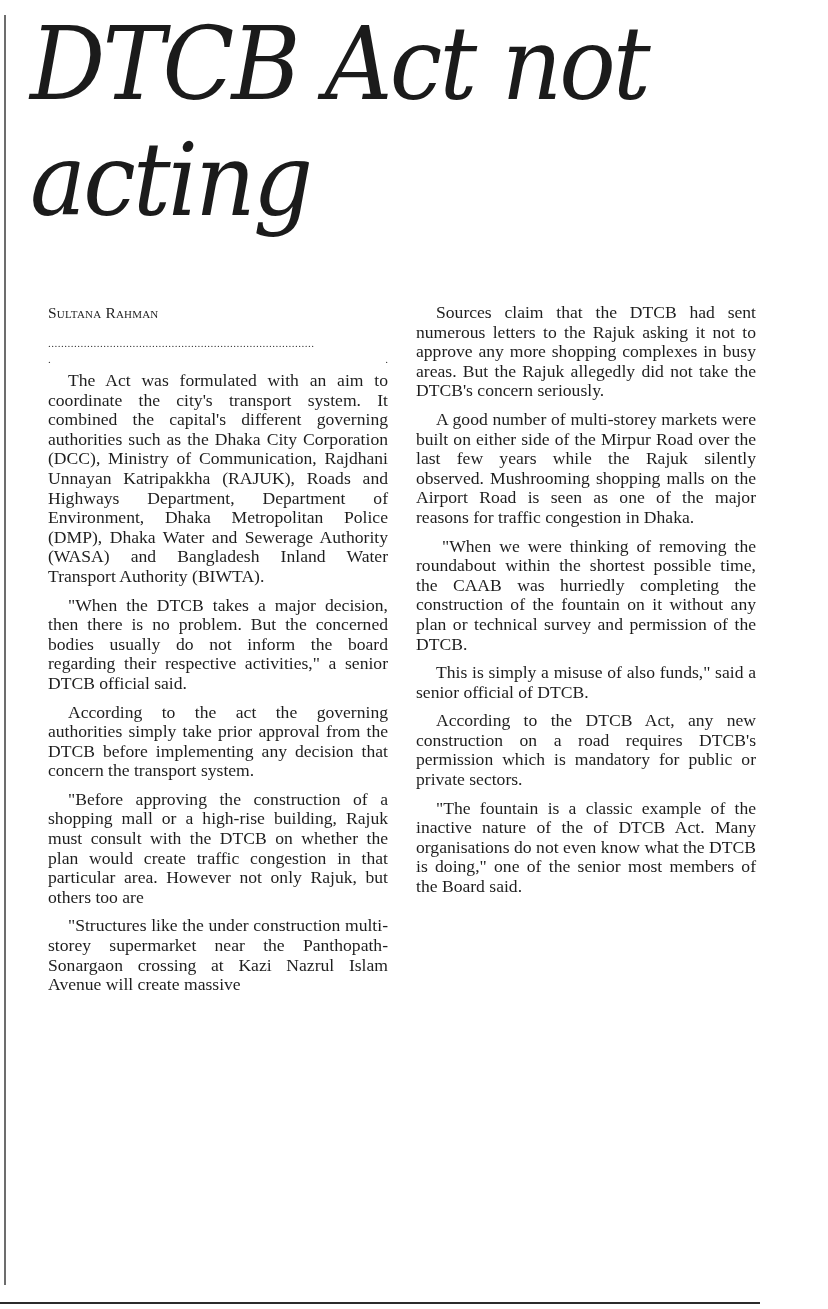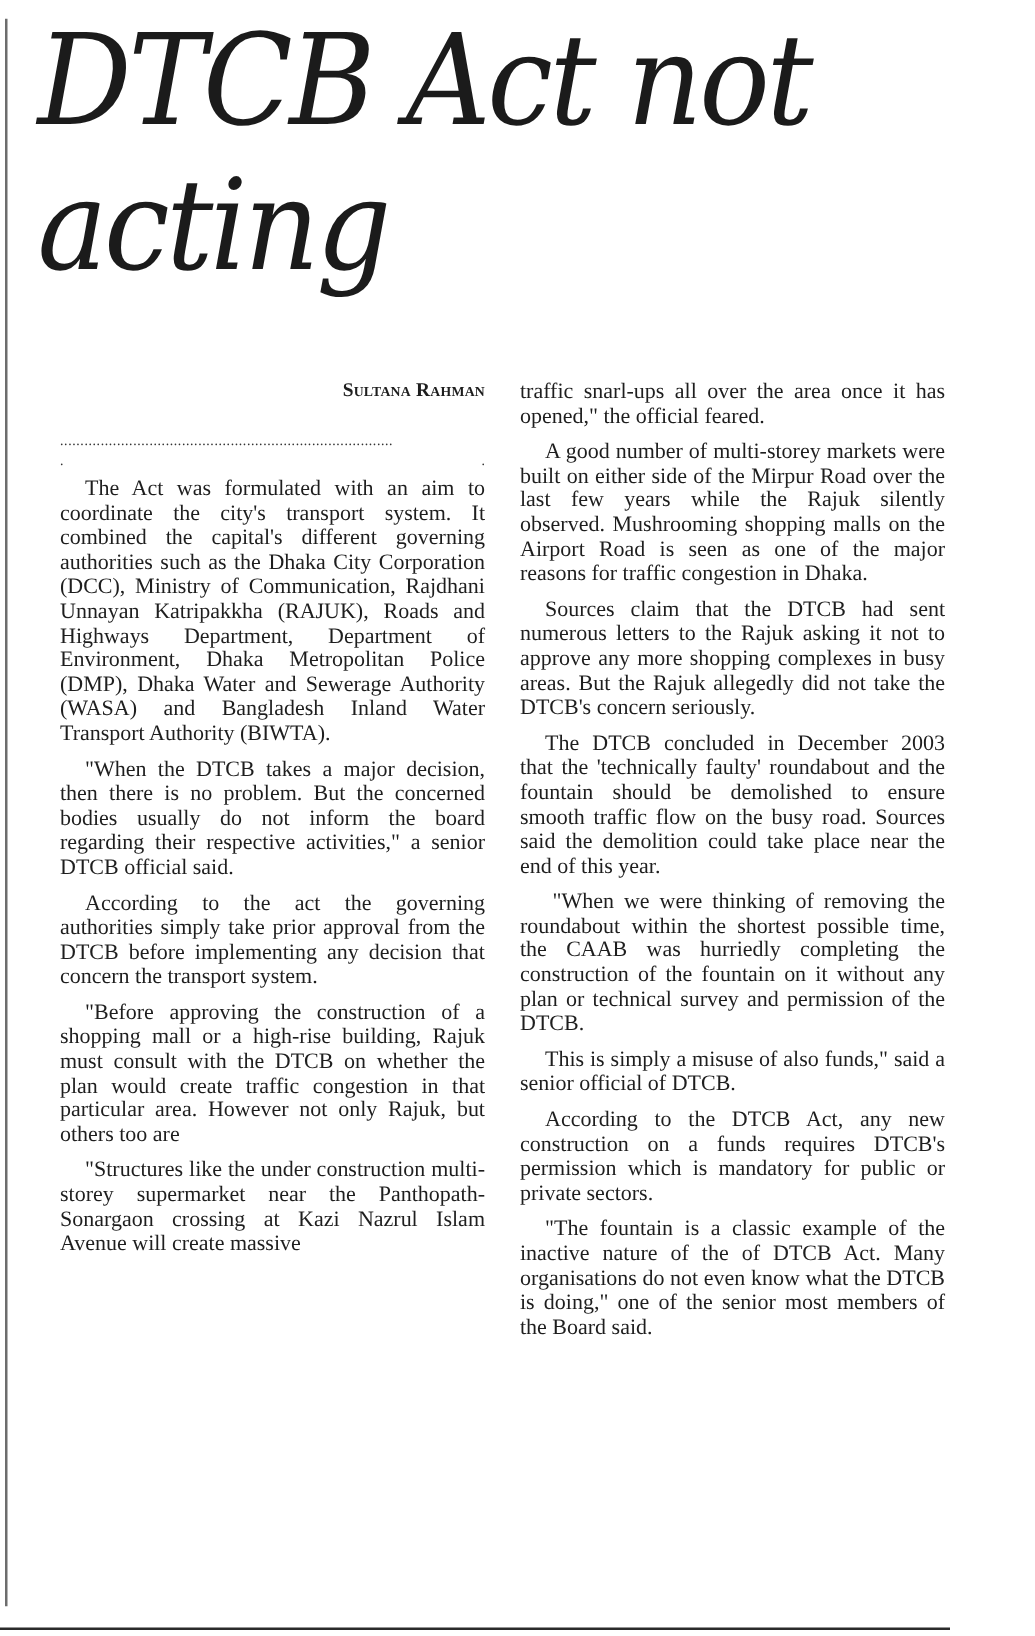--- a/index.html
+++ b/index.html
@@ -10,22 +10,22 @@
       font-family: "DejaVu Serif", serif; font-style: italic; font-weight: normal;
       font-size: 101px; line-height: 116px; letter-spacing: -3px; color: #1b1b1b;
       transform: scaleX(0.93); transform-origin: left top;
       margin: 0;
     }
     .headline span { display: block; }
     .col { position: absolute; top: 303px; width: 340px;
       font-family: "Liberation Serif", serif; font-size: 17.6px; line-height: 19.6px; color: #1e1e1e; }
     .col.left { left: 48px; }
     .col.right { left: 416px; }
-    .byline { font-family: "Liberation Serif", serif; font-weight: bold; font-variant: small-caps;
-      font-size: 15.5px; line-height: 20px; letter-spacing: 0.2px; margin: 0 0 24px 0; text-align: right; }
+    .byline { font-family: "Liberation Serif", serif; font-weight: normal; font-variant: small-caps;
+      font-size: 15.5px; line-height: 20px; letter-spacing: 0.2px; margin: 0 0 14px 0; }
     .dots { font-size: 11px; line-height: 12px; letter-spacing: 0.5px; overflow: hidden; white-space: nowrap; color: #333; }
     .dots2 { display: flex; justify-content: space-between; font-size: 11px; line-height: 12px; margin: 4px 0 6px 0; color: #333; }
     .col p { margin: 0 0 9px 0; text-align: justify; text-indent: 20px; hyphens: none; }
     .col p.noindent { text-indent: 0; }
     .col p.cont { text-indent: 0; margin-bottom: 9px; }
     .col p.indentwide { text-indent: 26px; }
     .bottom-rule { position: absolute; left: 0; top: 1302px; width: 760px; height: 2px; background: #2b2b2b; }
   </style>
 </head>
 <body>
@@ -45,23 +45,21 @@
     <span>.</span>
   </div>
   <p>The Act was formulated with an aim to coordinate the city's transport system. It combined the capital's different governing authorities such as the Dhaka City Corporation (DCC), Ministry of Communication, Rajdhani Unnayan Katripakkha (RAJUK), Roads and Highways Department, Department of Environment, Dhaka Metropolitan Police (DMP), Dhaka Water and Sewerage Authority (WASA) and Bangladesh Inland Water Transport Authority (BIWTA).</p>
   <p>"When the DTCB takes a major decision, then there is no problem. But the concerned bodies usually do not inform the board regarding their respective activities," a senior DTCB official said.</p>
   <p>According to the act the governing authorities simply take prior approval from the DTCB before implementing any decision that concern the transport system.</p>
   <p>"Before approving the construction of a shopping mall or a high-rise building, Rajuk must consult with the DTCB on whether the plan would create traffic congestion in that particular area. However not only Rajuk, but others too are</p>
   <p>"Structures like the under construction multi-storey supermarket near the Panthopath-Sonargaon crossing at Kazi Nazrul Islam Avenue will create massive</p>
 </div>
 
 <div class="col right">
-  <p class="cont">traffic snarl-ups all over the area once it has opened," the official feared.</p>
+  <p>Sources claim that the DTCB had sent numerous letters to the Rajuk asking it not to approve any more shopping complexes in busy areas. But the Rajuk allegedly did not take the DTCB's concern seriously.</p>
   <p>A good number of multi-storey markets were built on either side of the Mirpur Road over the last few years while the Rajuk silently observed. Mushrooming shopping malls on the Airport Road is seen as one of the major reasons for traffic congestion in Dhaka.</p>
-  <p>Sources claim that the DTCB had sent numerous letters to the Rajuk asking it not to approve any more shopping complexes in busy areas. But the Rajuk allegedly did not take the DTCB's concern seriously.</p>
-  <p>The DTCB concluded in December 2003 that the 'technically faulty' roundabout and the fountain should be demolished to ensure smooth traffic flow on the busy road. Sources said the demolition could take place near the end of this year.</p>
   <p class="indentwide">"When we were thinking of removing the roundabout within the shortest possible time, the CAAB was hurriedly completing the construction of the fountain on it without any plan or technical survey and permission of the DTCB.</p>
   <p>This is simply a misuse of also funds," said a senior official of DTCB.</p>
-  <p>According to the DTCB Act, any new construction on a funds requires DTCB's permission which is mandatory for public or private sectors.</p>
+  <p>According to the DTCB Act, any new construction on a road requires DTCB's permission which is mandatory for public or private sectors.</p>
   <p>"The fountain is a classic example of the inactive nature of the of DTCB Act. Many organisations do not even know what the DTCB is doing," one of the senior most members of the Board said.</p>
 </div>
 
 <div class="bottom-rule"></div>
 
 </body></html>

